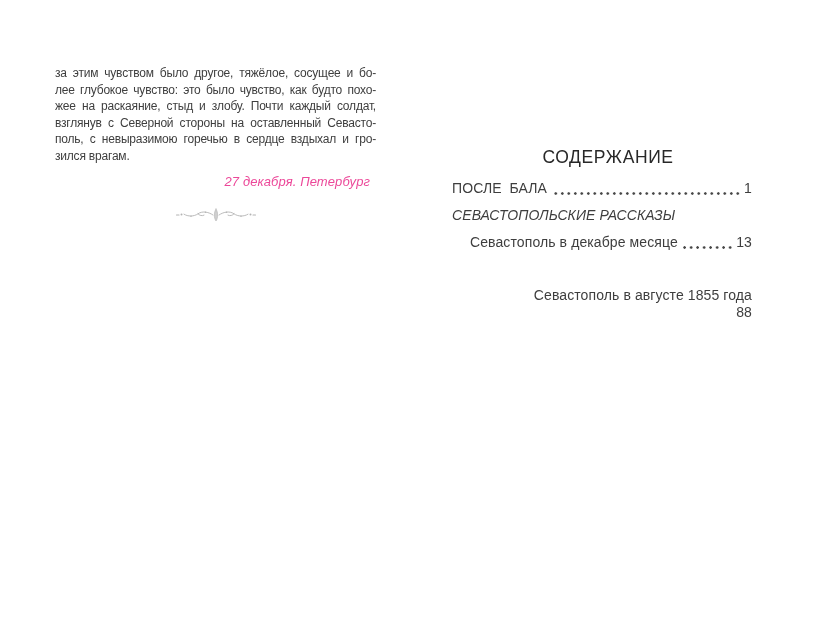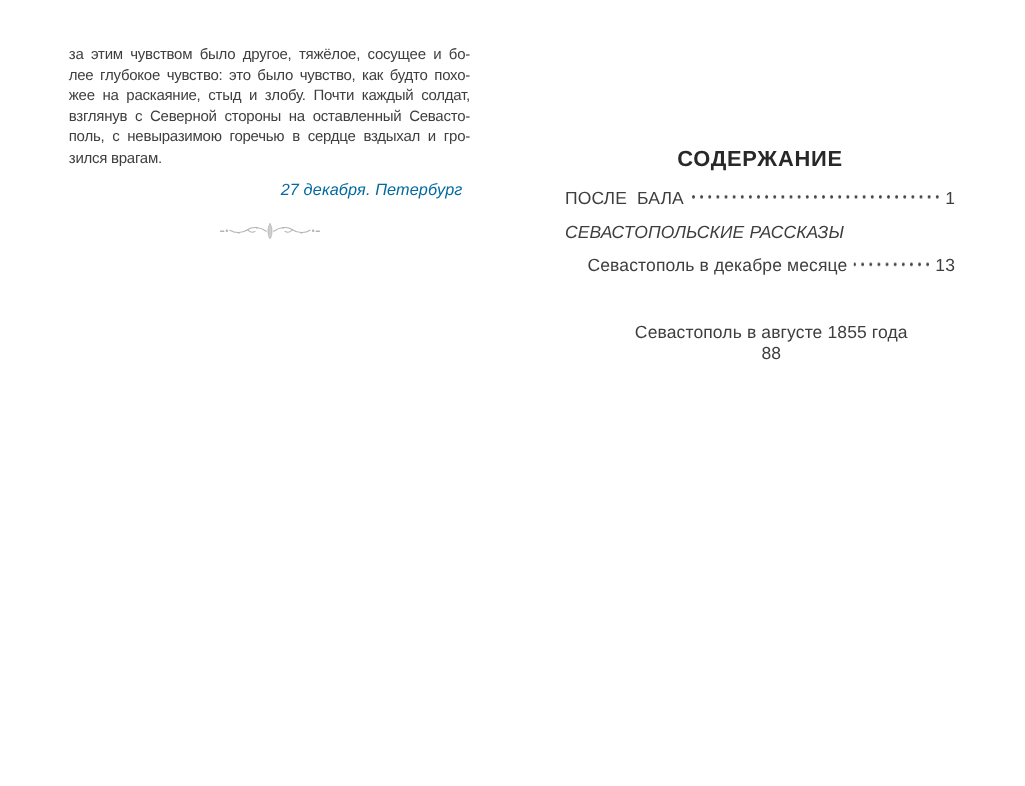--- a/index.html
+++ b/index.html
@@ -4,62 +4,62 @@
 <style>
   html,body { margin:0; padding:0; }
   body {
     width:820px; height:629px;
     background:#ffffff;
     font-family:"Liberation Sans","DejaVu Sans",sans-serif;
     -webkit-font-smoothing:antialiased;
   }
   .canvas {
     position:relative; width:820px; height:580px;
-    background:#ffffff; overflow:hidden;
+    background:#ffffff; overflow:hidden;margin-top:30px;
   }
 
   
   .page { position:absolute; inset:0; }
   .para {
     position:absolute; left:55px; top:35px; width:321px;
     color:#3e3e3e;
   }
   .line {
     font-size:12px; line-height:16.6px; height:16.6px;
     letter-spacing:-0.2px;
     text-align:justify; text-align-last:justify;
     overflow:visible; white-space:normal;
   }
   .line.last { text-align-last:left; }
 
   .dateline {
     position:absolute; left:55px; top:143px; width:315px;
     text-align:right;
     font-style:italic; font-size:13px; line-height:18px;
-    color:#0369a1; letter-spacing:0.1px;
+    color:#ec4899; letter-spacing:0.1px;
   }
 
   .ornament {
     position:absolute; left:55px; top:177px; width:321px; height:18px;
     text-align:center; line-height:0;
   }
 
   
   .toc {
     position:absolute; left:452px; top:117px; width:312px; height:170px;
   }
   .toc-heading {
     position:absolute; left:0; right:0; top:0; margin:0;
     text-align:center;
-    font-size:17.5px; font-weight:bold; letter-spacing:0.6px;
+    font-size:17.5px; font-weight:normal; letter-spacing:0.6px;
     color:#282828;
   }
   .toc-row {
-    position:absolute; left:0; right:0; height:16px;
-    display:flex; align-items:center;
+    position:absolute; left:0; right:12px; height:16px;
+    display:flex; align-items:flex-end;
     font-size:14px; line-height:16px; color:#3e3e3e;
     letter-spacing:0.1px; white-space:nowrap;
   }
   .toc-row.lvl1 { left:18px; }
   .r1 { top:33px; }
   .r2 { top:60px;font-style:italic; }
   .r3 { top:87px; }
   .r4 { top:113px; }
   .r5 { top:140px;flex-direction:column; }
   .toc-title { white-space:pre; }

